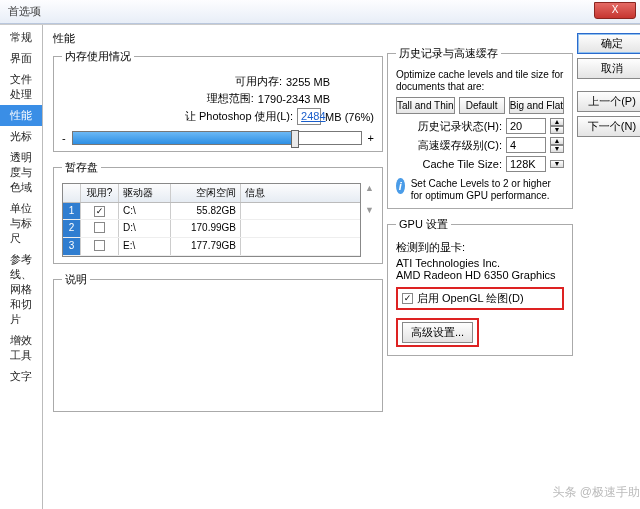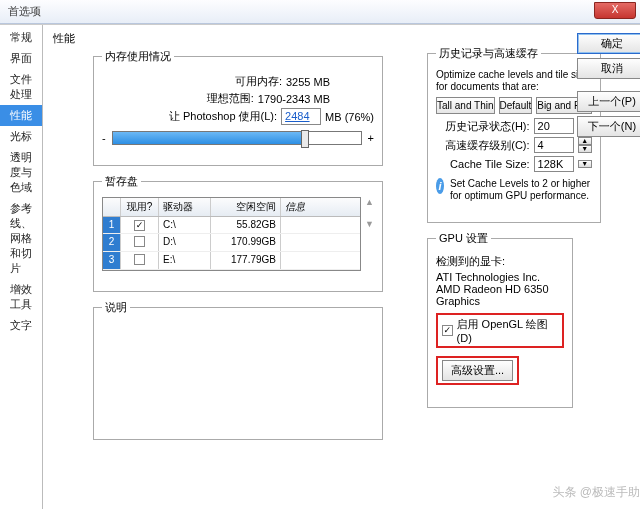--- a/index.html
+++ b/index.html
@@ -14,26 +14,26 @@
 .sidebar { width: 92px; border-right: 1px solid #bbb; background: #fff; padding-top: 2px; }
 .sidebar div { padding: 3px 10px; color: #222; cursor: default; }
 .sidebar .sel { background: #3a8ee6; color: #fff; }
 
 .main { flex: 1; padding: 6px 4px 6px 10px; display: flex; gap: 4px; }
 .leftcol { width: 330px; }
 .rightcol { width: 186px; }
 
 .heading { margin: 0 0 3px 0; }
 
-fieldset { border: 1px solid #aaa; margin-bottom: 8px; padding: 8px 8px 20px 8px; margin-left: 40px; }
+fieldset { border: 1px solid #aaa; margin-bottom: 8px; padding: 8px 8px 6px 8px; }
 legend { padding: 0 3px; }
 
 .row { display: flex; align-items: center; margin: 2px 0; justify-content: flex-end; gap: 4px; }
 .row label { text-align: center; }
-.numbox { width: 40px; border: 1px solid #888; background: #fff; text-align: left; padding: 1px 3px; height: 17px; }
+.numbox { width: 24px; border: 1px solid #888; background: #fff; text-align: left; padding: 1px 3px; height: 17px; }
 .sel-input { color: #1a5ecb; text-decoration: underline; }
 
 .slider { display:flex; align-items:center; gap:6px; margin-top:6px; }
 .track { position: relative; flex:1; height: 14px; border: 1px solid #777; background: #fff; }
 .fill { position:absolute; left:0; top:0; bottom:0; background: linear-gradient(#6bb8f5,#2d8fe4); }
 .knob { position:absolute; top:-2px; width:8px; height:18px; background:#eaeaea; border:1px solid #666; }
 
 .hbtns { display:flex; gap:4px; margin:4px 0; }
 .hbtn { flex:1; border:1px solid #888; background: linear-gradient(#fefefe,#e6e6e6); padding:2px 0; text-align:center; cursor:default; white-space:nowrap; font-size:10px; }
 
@@ -49,21 +49,21 @@
 .table { border:1px solid #888; }
 .thead, .trow { display:flex; }
 .thead { background: linear-gradient(#fcfcfd,#e6ecf3); border-bottom:1px solid #bbb; }
 .th, .td { padding:2px 4px; border-right:1px solid #ccc; font-size:10px; }
 .th:last-child,.td:last-child{border-right:none;}
 .c0{width:18px; background:#2f7dd0; color:#fff; text-align:center;}
 .thead .c0{background:transparent;}
 .c1{width:38px; text-align:center;}
 .c2{width:52px;}
 .c3{width:70px; text-align:right;}
-.c4{flex:1;font-style:italic;}
+.c4{flex:1;}
 .trow{border-bottom:1px solid #eee;}
 .cb{ width:11px; height:11px; border:1px solid #888; display:inline-block; background:#fff; font-size:9px; line-height:9px; text-align:center; }
 
 .updown { display:flex; flex-direction:column; gap:12px; margin-left:4px; }
 .updown div{ color:#999; font-size:9px; }
 
 .redbox { border:2px solid #d22; padding:2px 4px; margin:6px 0 2px 0; }
 .chkrow { display:flex; align-items:center; gap:4px; }
 .advbtn { border:1px solid #888; background:linear-gradient(#fefefe,#e4e4e4); padding:2px 8px; display:inline-block; }
 
@@ -83,20 +83,21 @@
 
 <div class="body">
 
   <div class="sidebar">
     <div>常规</div>
     <div>界面</div>
     <div>文件处理</div>
     <div class="sel">性能</div>
     <div>光标</div>
     <div>透明度与色域</div>
+    <div>单位与标尺</div>
     <div>参考线、网格和切片</div>
     <div>增效工具</div>
     <div>文字</div>
   </div>
 
   <div class="main">
 
     <div class="leftcol">
       <div class="heading">性能</div>
 

